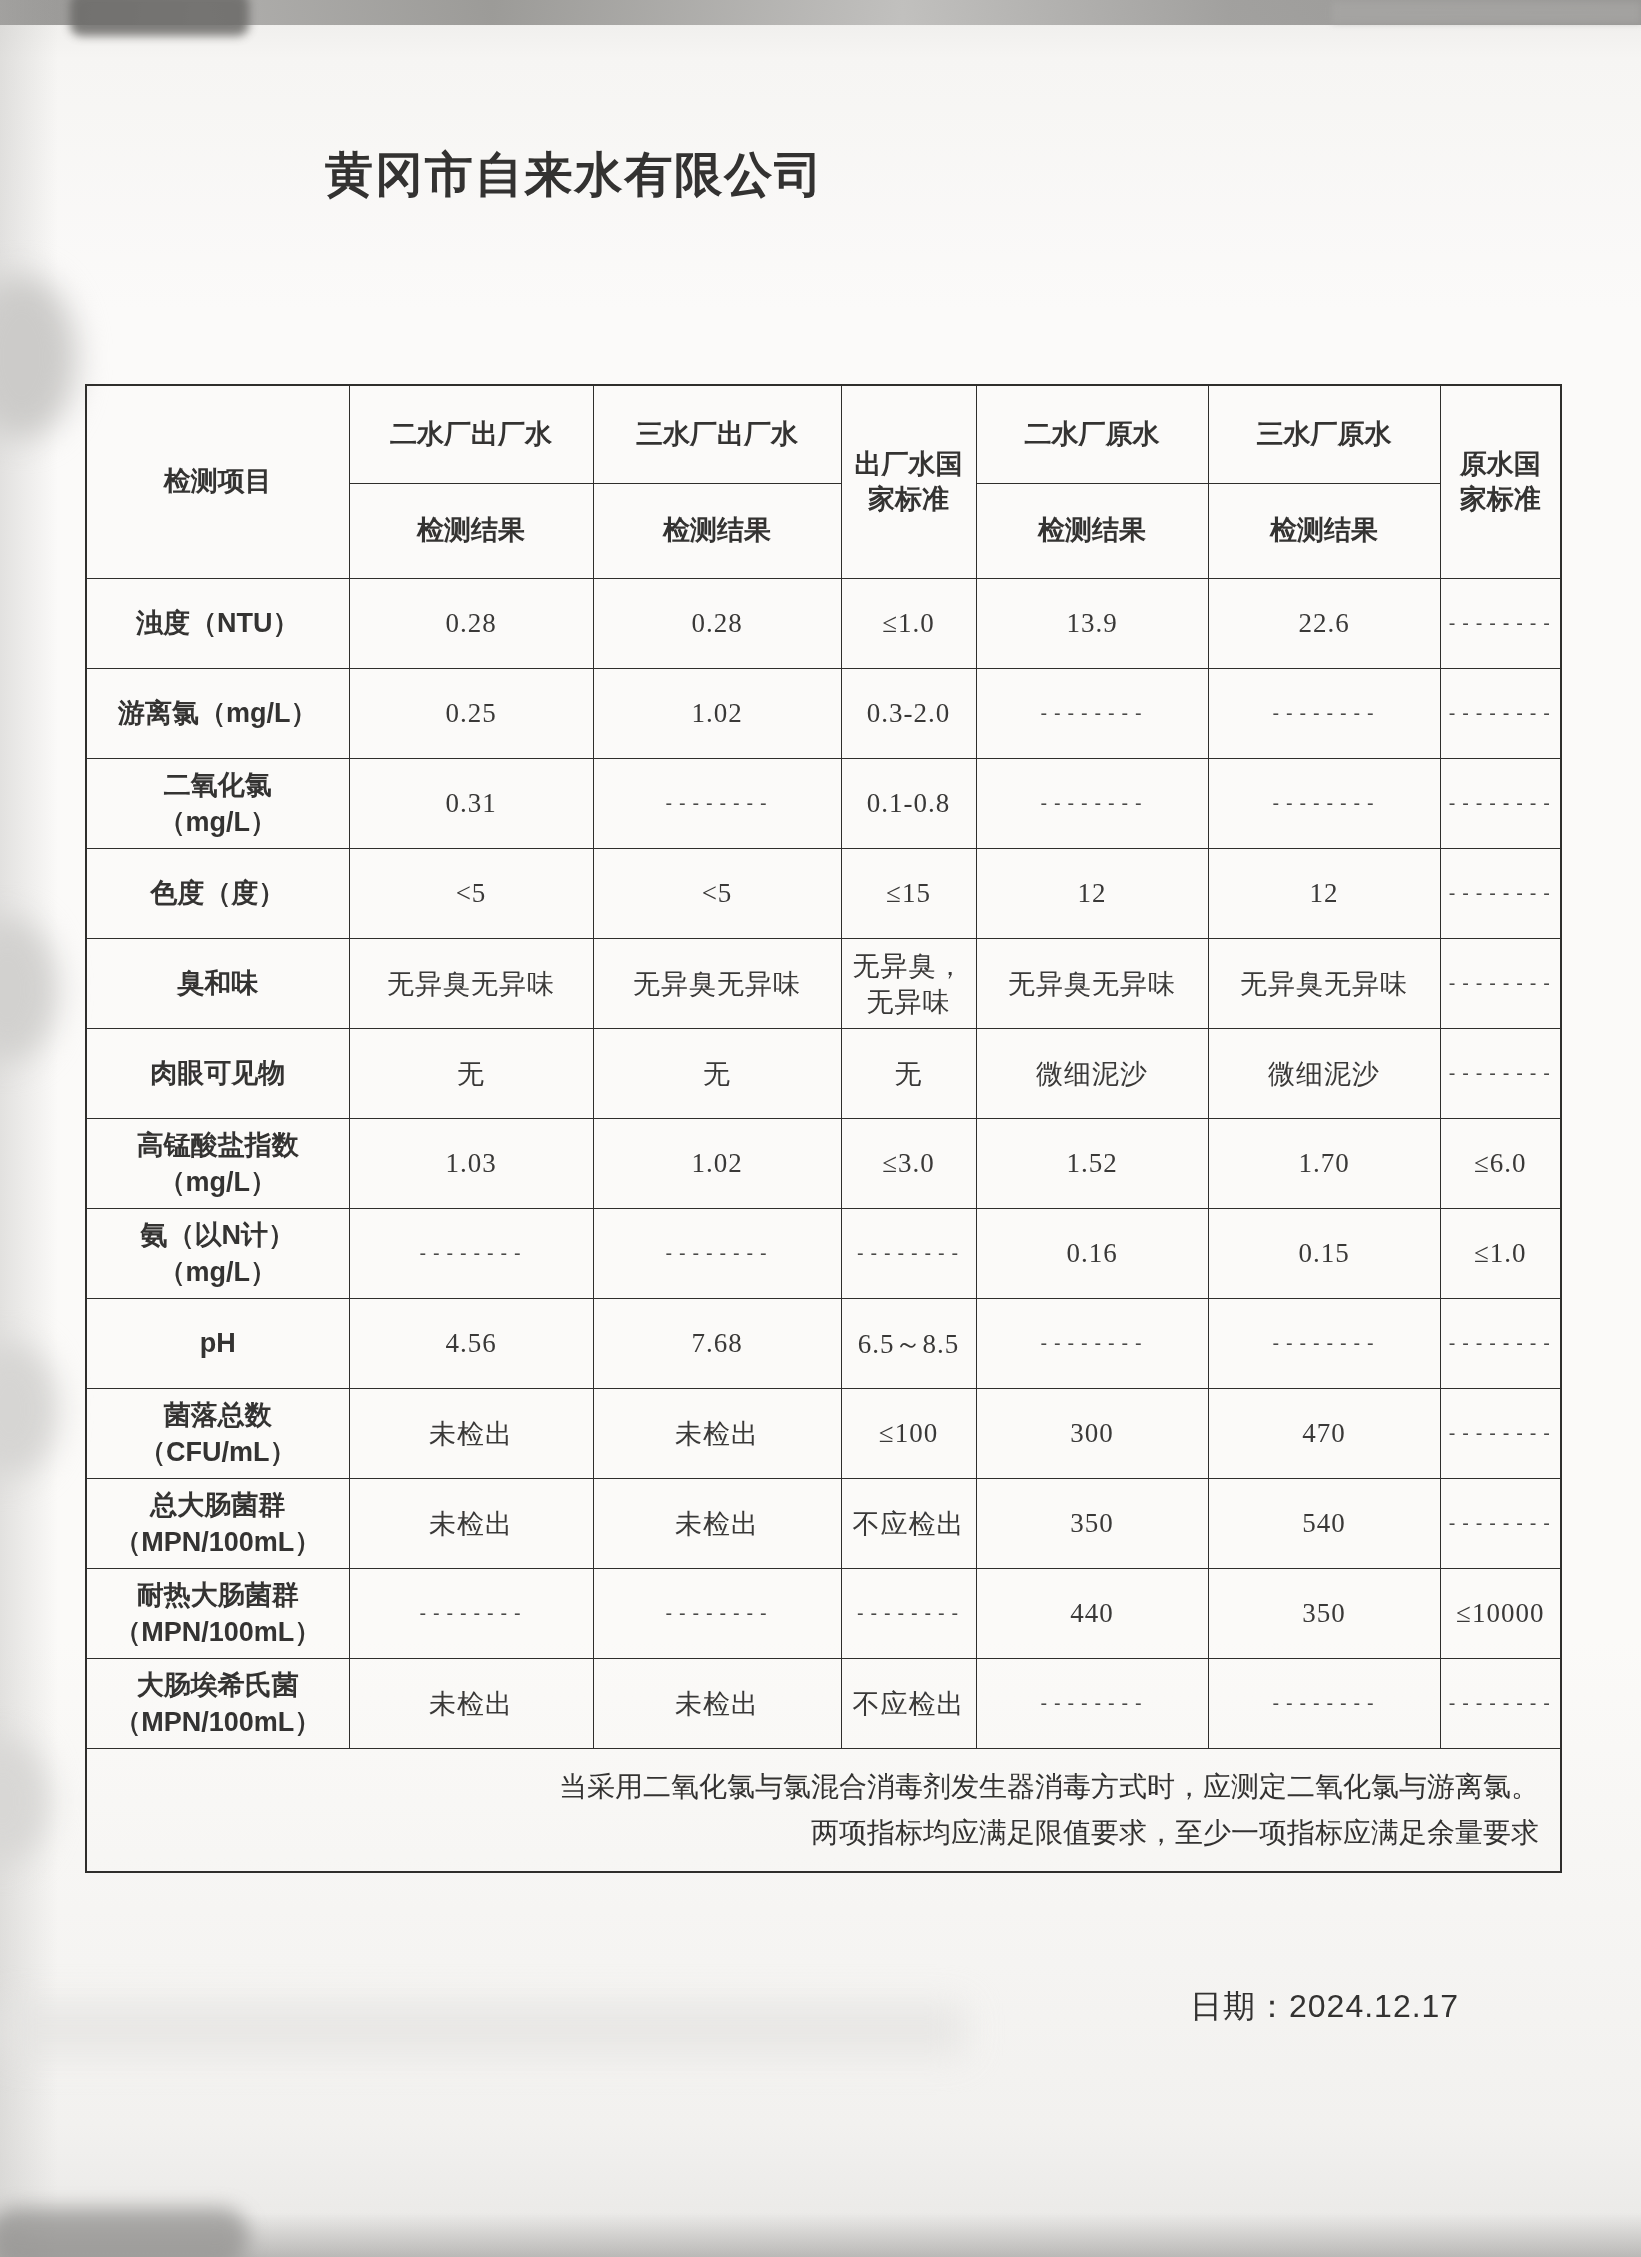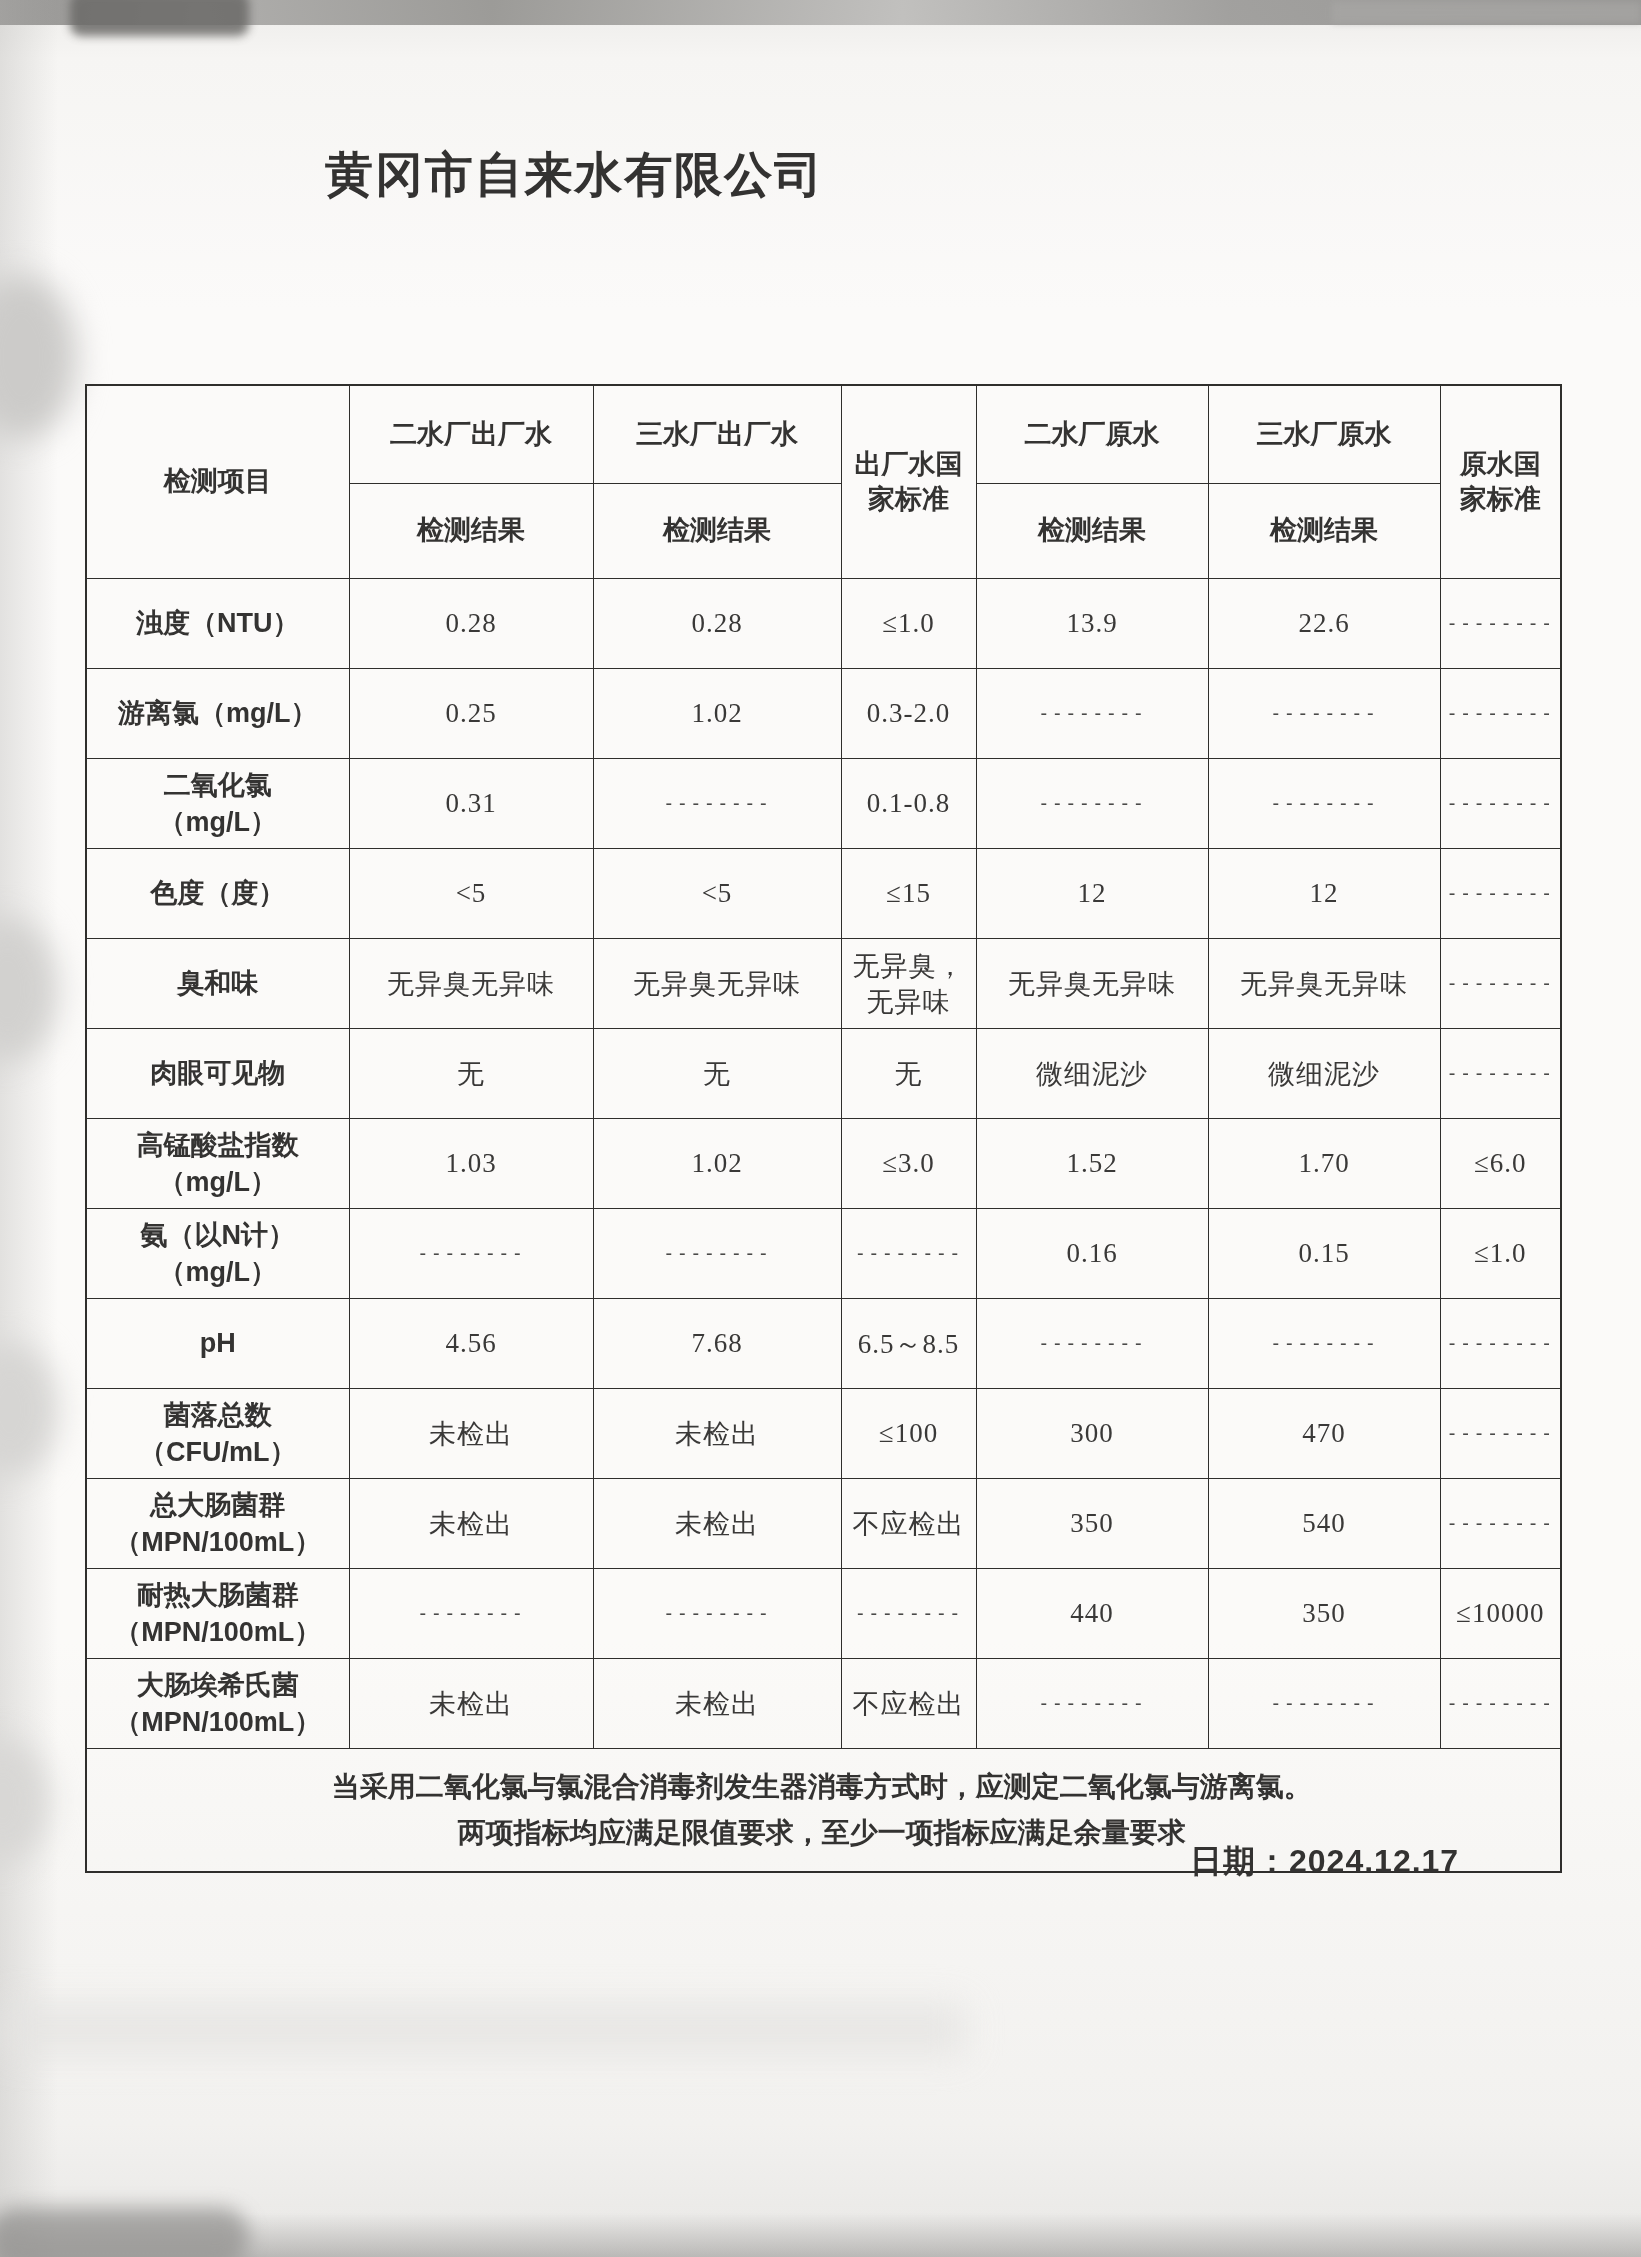--- a/index.html
+++ b/index.html
@@ -46,25 +46,25 @@
   .results tbody td { height:89px; }
   .results td.val {
     font-family:"Liberation Serif","DejaVu Serif",serif; font-size:27px;
     font-weight:400; color:#3a3938; letter-spacing:1px;
   }
   .results td.dash {
     font-family:"DejaVu Sans Mono","Liberation Mono",monospace;
     font-size:19.3px; letter-spacing:1.9px; color:#4a4948;
   }
   .results tfoot td.note {
-    text-align:center; font-size:28px; font-weight:700; line-height:1.62;
+    text-align:right; font-size:28px; font-weight:400; line-height:1.62;
     padding:15.4px 21px 15.4px 17.4px; color:#333231; height:auto;border-radius:16px;
   }
 
-  .date-line { position:absolute; top:1840px; left:1190px; font-size:32px; font-weight:700; letter-spacing:1px; color:#333231; }
+  .date-line { position:absolute; top:1985px; left:1190px; font-size:32px; font-weight:400; letter-spacing:1px; color:#333231; }
 </style>
 </head>
 <body>
 
 <div class="paper">
 
   <div class="artifact scan-top"></div>
   <div class="artifact corner-tl"></div>
   <div class="artifact tr-streak"></div>
   <div class="artifact left-band"></div>

